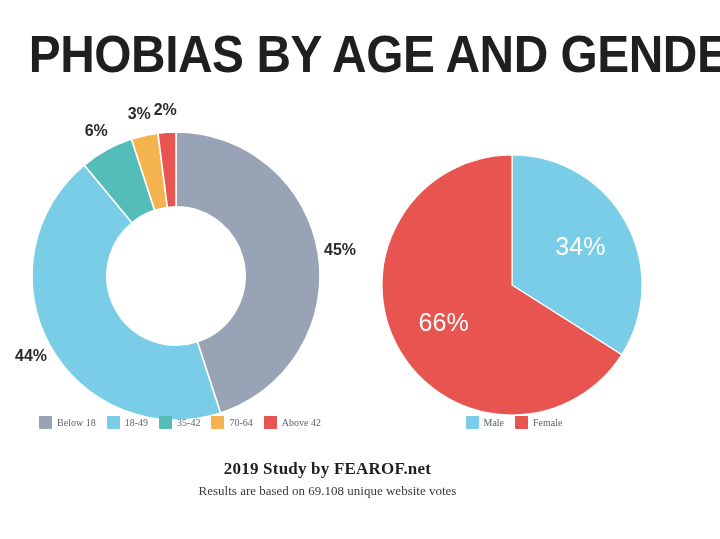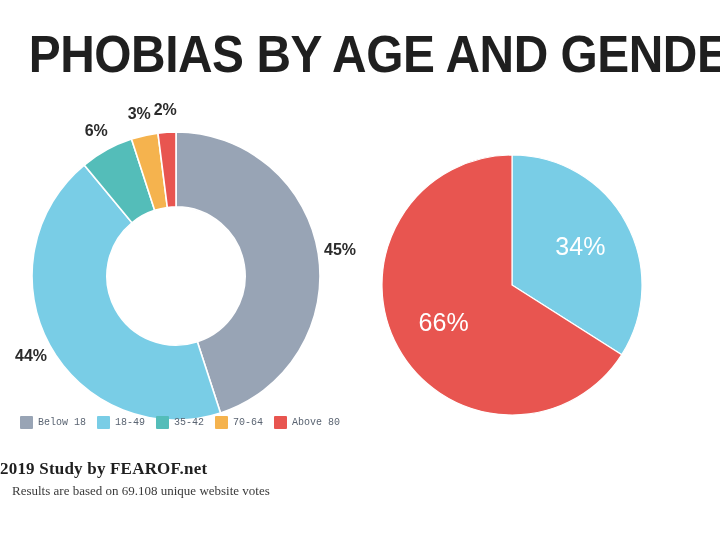--- a/index.html
+++ b/index.html
@@ -80,51 +80,50 @@
     align-items: center;
     gap: 5px;
   }
   .legend-swatch {
     width: 13px;
     height: 13px;
     border-radius: 1px;
     flex: 0 0 auto;
   }
   .legend-text {
-    font-family: Liberation Mono, monospace;
+    font-family: Liberation Serif, serif;
     font-size: 10px;
     color: #5a6472;
     white-space: nowrap;
   }
 
   .legend-age    { left: 0; top: 312px; }
   .legend-gender { left: 0; top: 312px; }
 
   
   .footer {
     position: absolute;
     left: 0;
     width: 655px;
-    text-align: left;
+    text-align: center;
   }
   .footer-main {
     top: 459px;
     font-family: "Liberation Serif", serif;
     font-weight: bold;
     font-size: 17px;
     color: #1f1f1f;
     letter-spacing: 0.2px;
   }
   .footer-sub {
     top: 483px;
     font-family: "Liberation Serif", serif;
     font-weight: normal;
     font-size: 13px;
     color: #3a3a3a;
-    margin-left: 12px;
   }
 </style>
 </head>
 <body>
 
 <div class="title">PHOBIAS BY AGE AND GENDER</div>
 
 <div class="panel panel-age">
   <div class="chart-wrap">
     <svg id="svg-age" width="340" height="300" viewBox="0 0 340 300">
@@ -152,30 +151,40 @@
       <div class="legend-item">
         <span class="legend-swatch" style="background: rgb(84, 189, 185);"></span>
         <span class="legend-text">35-42</span>
       </div>
       <div class="legend-item">
         <span class="legend-swatch" style="background: rgb(245, 179, 78);"></span>
         <span class="legend-text">70-64</span>
       </div>
       <div class="legend-item">
         <span class="legend-swatch" style="background: rgb(232, 85, 80);"></span>
-        <span class="legend-text">Above 80</span>
+        <span class="legend-text">Above 42</span>
       </div>
     </div>
 </div>
 
 <div class="panel panel-gender">
   <div class="chart-wrap">
     <svg id="svg-gender" width="300" height="300" viewBox="0 0 300 300">
         <path d="M 148 181 L 148 51 A 130 130 0 0 1 257.76263031526196 250.6574833472696 Z" fill="#79cde6" stroke="#ffffff" stroke-width="1.2"></path>
         <text x="216.35192104342136" y="151.42321342006622" text-anchor="middle" class="inner-label">34%</text>
         <path d="M 148 181 L 257.76263031526196 250.6574833472696 A 130 130 0 1 1 147.99999999999997 51 Z" fill="#e85550" stroke="#ffffff" stroke-width="1.2"></path>
         <text x="79.64807895657864" y="226.57678657993378" text-anchor="middle" class="inner-label">66%</text>
       </svg>
   </div>
+  <div class="legend legend-gender" id="legend-gender">
+      <div class="legend-item">
+        <span class="legend-swatch" style="background: rgb(121, 205, 230);"></span>
+        <span class="legend-text">Male</span>
+      </div>
+      <div class="legend-item">
+        <span class="legend-swatch" style="background: rgb(232, 85, 80);"></span>
+        <span class="legend-text">Female</span>
+      </div>
+    </div>
 </div>
 
 <div class="footer footer-main">2019 Study by FEAROF.net</div>
 <div class="footer footer-sub">Results are based on 69.108 unique website votes</div>
 
 </body></html>

